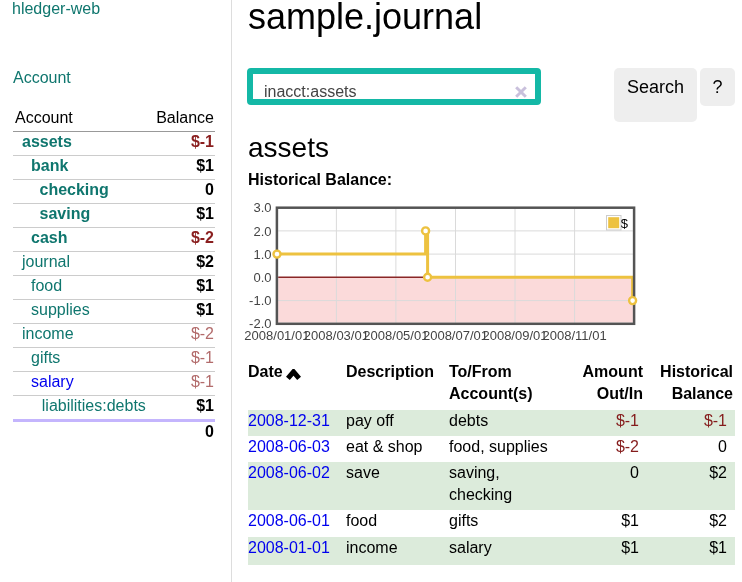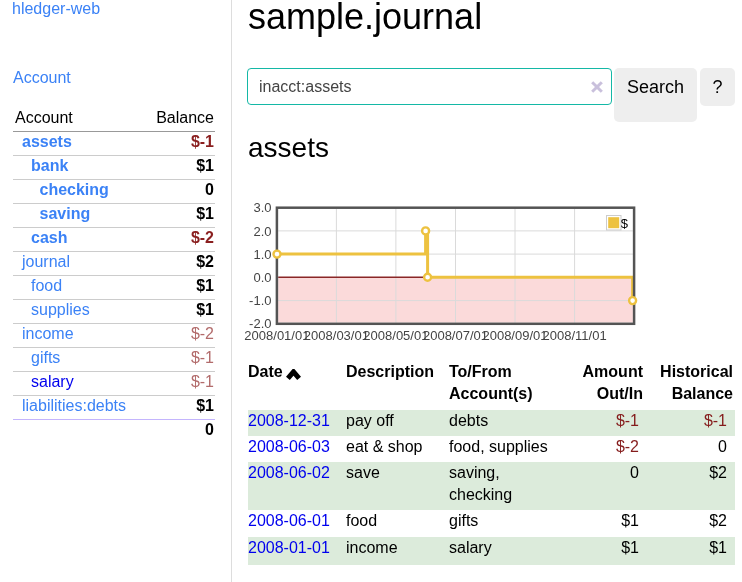--- a/index.html
+++ b/index.html
@@ -1,40 +1,40 @@
 <!DOCTYPE html>
 <html><head>
 <meta charset="utf-8">
 <style>
 * { margin:0; padding:0; box-sizing:content-box; }
 html,body { width:742px; height:582px; background:#fff; font-family:"Liberation Sans",sans-serif; }
 #page { position:relative; width:742px; height:582px; overflow:hidden; }
 a { text-decoration:none; }
-.visited { color:#3b82f6; }
+.visited { color:#0f766e; }
 .newlink { color:#0000EE; }
 #sideborder { position:absolute; left:231px; top:0; width:1px; height:582px; background:#ddd; }
 #brand { position:absolute; left:12px; top:-1px; font-size:16px; line-height:20px; }
 #journal { position:absolute; left:13px; top:68px; font-size:16px; line-height:20px; }
 
 #acct { position:absolute; left:13px; top:108px; width:202px; border-collapse:collapse; font-size:16px; }
 #acct td, #acct th { line-height:20px; padding:0 0 3px 0; border-bottom:1px solid #ccc; font-weight:normal; text-align:left; white-space:nowrap;margin-top:45px; }
 #acct .bal { text-align:right; padding-right:1px; }
 #acct .hdr td { border-bottom:1px solid #999; }
 #acct .d1 td:first-child { padding-left:9px; }
 #acct .d2 td:first-child { padding-left:18px; }
 #acct .d3 td:first-child { padding-left:26.5px; }
 #acct .hd td:first-child { padding-left:2px; }
 #acct .b { font-weight:bold; }
 #acct .neg { color:#8a1f1f; }
 #acct .negl { color:#b26b6b; }
-#acct .pretotal td { border-bottom:1px solid #c4b5fd; }
+#acct .pretotal td { border-bottom:3px solid #c4b5fd;text-align:right; }
 #acct .total td { border-bottom:none; font-weight:bold; }
 
 #title { position:absolute; left:248px; top:-3px; font-size:36px; line-height:40px; font-weight:normal; color:#000; }
-#searchbox { position:absolute; left:247px; top:68px; width:365px; height:37px; border:1px solid #14b8a6; border-radius:4px; background:#fff; box-sizing:border-box; }
+#searchbox { position:absolute; left:247px; top:68px; width:294px; height:37px; border:6px solid #14b8a6; border-radius:4px; background:#fff; box-sizing:border-box; }
 #searchtext { position:absolute; left:11px; top:9px; font-size:16px; color:#444; }
 #clearx { position:absolute; right:8px; top:12px; }
 #btnsearch { position:absolute; left:614px; top:68px; width:83px; height:54px; background:#eee; border-radius:5px; font-size:18px; color:#000; text-align:center; line-height:38px; }
 #btnhelp { position:absolute; left:700px; top:68px; width:35px; height:38px; background:#eee; border-radius:5px; font-size:18px; color:#000; text-align:center; line-height:38px; }
 #h2assets { position:absolute; left:248px; top:133px; font-size:28px; line-height:30px; font-weight:normal; }
 #histbal { position:absolute; left:248px; top:171px; font-size:16px; font-weight:bold; }
 #chart { position:absolute; left:0; top:0; width:742px; height:582px; }
 
 #reg { position:absolute; left:248px; top:361px; width:487px; border-collapse:collapse; font-size:16px; }
 #reg th { font-weight:bold; text-align:left; vertical-align:top; line-height:21.5px; padding:0 0 6px 0; }
@@ -128,20 +128,21 @@
       <svg id="clearx" width="12" height="12" viewBox="0 0 12 12">
         <g stroke="#c9c0dc" stroke-width="3" stroke-linecap="butt">
           <line x1="1.2" y1="1.2" x2="10.8" y2="10.8"></line>
           <line x1="10.8" y1="1.2" x2="1.2" y2="10.8"></line>
         </g>
       </svg>
     </div>
   <div id="btnsearch">Search</div>
   <div id="btnhelp">?</div>
   <div id="h2assets">assets</div>
+  <div id="histbal">Historical Balance:</div>
 
   <svg id="chart" viewBox="0 0 742 582">
 
     <rect x="278.2" y="277.3" width="354.7" height="45.2" fill="#fbdada"></rect>
 
     <g stroke="#dadada" stroke-width="1">
       <line x1="278.2" y1="230.9" x2="632.9" y2="230.9"></line>
       <line x1="278.2" y1="254.1" x2="632.9" y2="254.1"></line>
       <line x1="278.2" y1="300.6" x2="632.9" y2="300.6"></line>
       <line x1="336.4" y1="209" x2="336.4" y2="322.5"></line>

